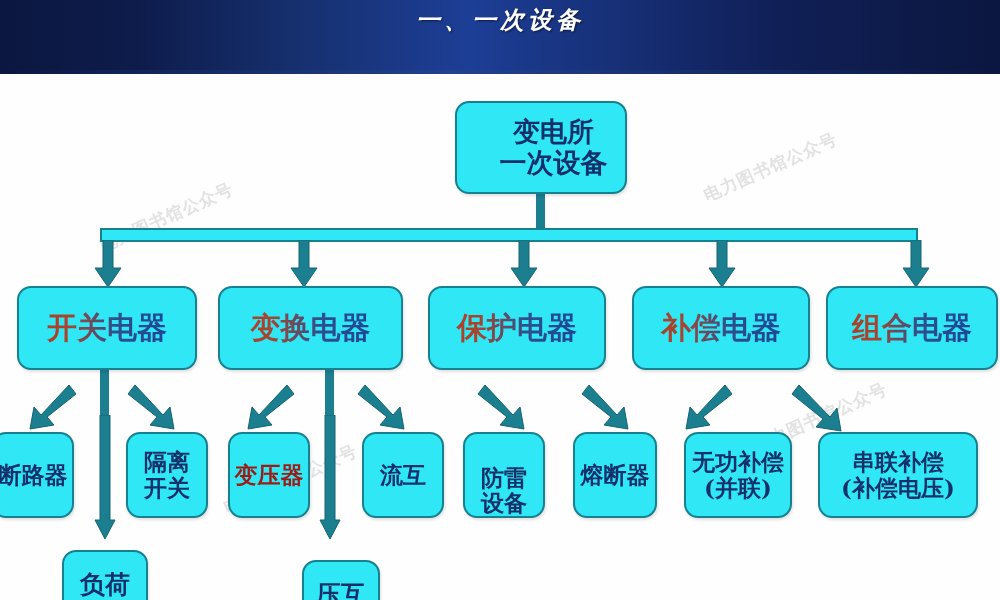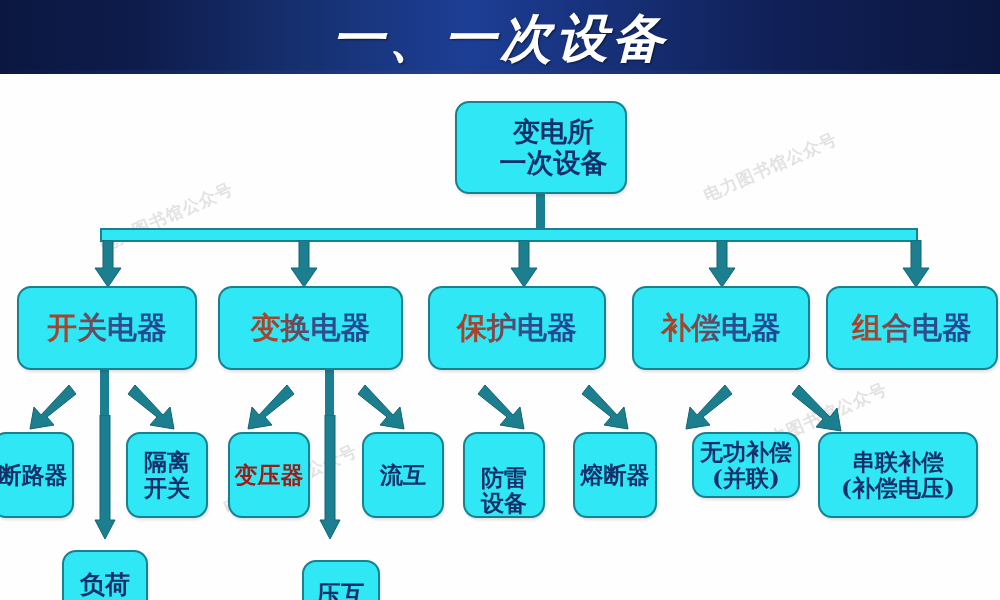--- a/index.html
+++ b/index.html
@@ -41,21 +41,21 @@
     width: 1000px;
     height: 4px;
     background: linear-gradient(90deg,#0b1740 0%, #22418f 45%, #0b1740 100%);
   }
   #title-text {
     position: absolute;
     left: 0; top: 4px;
     width: 1000px;
     text-align: center;
     color: #ffffff;
-    font-size: 52px;
+    font-size: 24px;
     font-weight: bold;
     letter-spacing: 4px;
     font-family: "DejaVu Serif", "Liberation Serif", serif;
     font-style: italic;
     text-shadow: 1px 1px 2px rgba(0,0,0,0.55);
     white-space: nowrap;
   }
 
   
   .watermark {
@@ -235,21 +235,21 @@
     <div>
       <span>防雷</span>
       <span>设备</span>
     </div>
   </div>
   <div class="node level3" style="left:573px; top:432px; width:84px; height:86px;">
     <div>
       <span>熔断器</span>
     </div>
   </div>
-  <div class="node level3" style="left:684px; top:432px; width:108px; height:66px;margin-left:8px;">
+  <div class="node level3" style="left:684px; top:432px; width:108px; height:86px;">
     <div>
       <span>无功补偿</span>
       <span>(并联)</span>
     </div>
   </div>
   <div class="node level3" style="left:818px; top:432px; width:160px; height:86px;">
     <div>
       <span>串联补偿</span>
       <span>(补偿电压)</span>
     </div>

